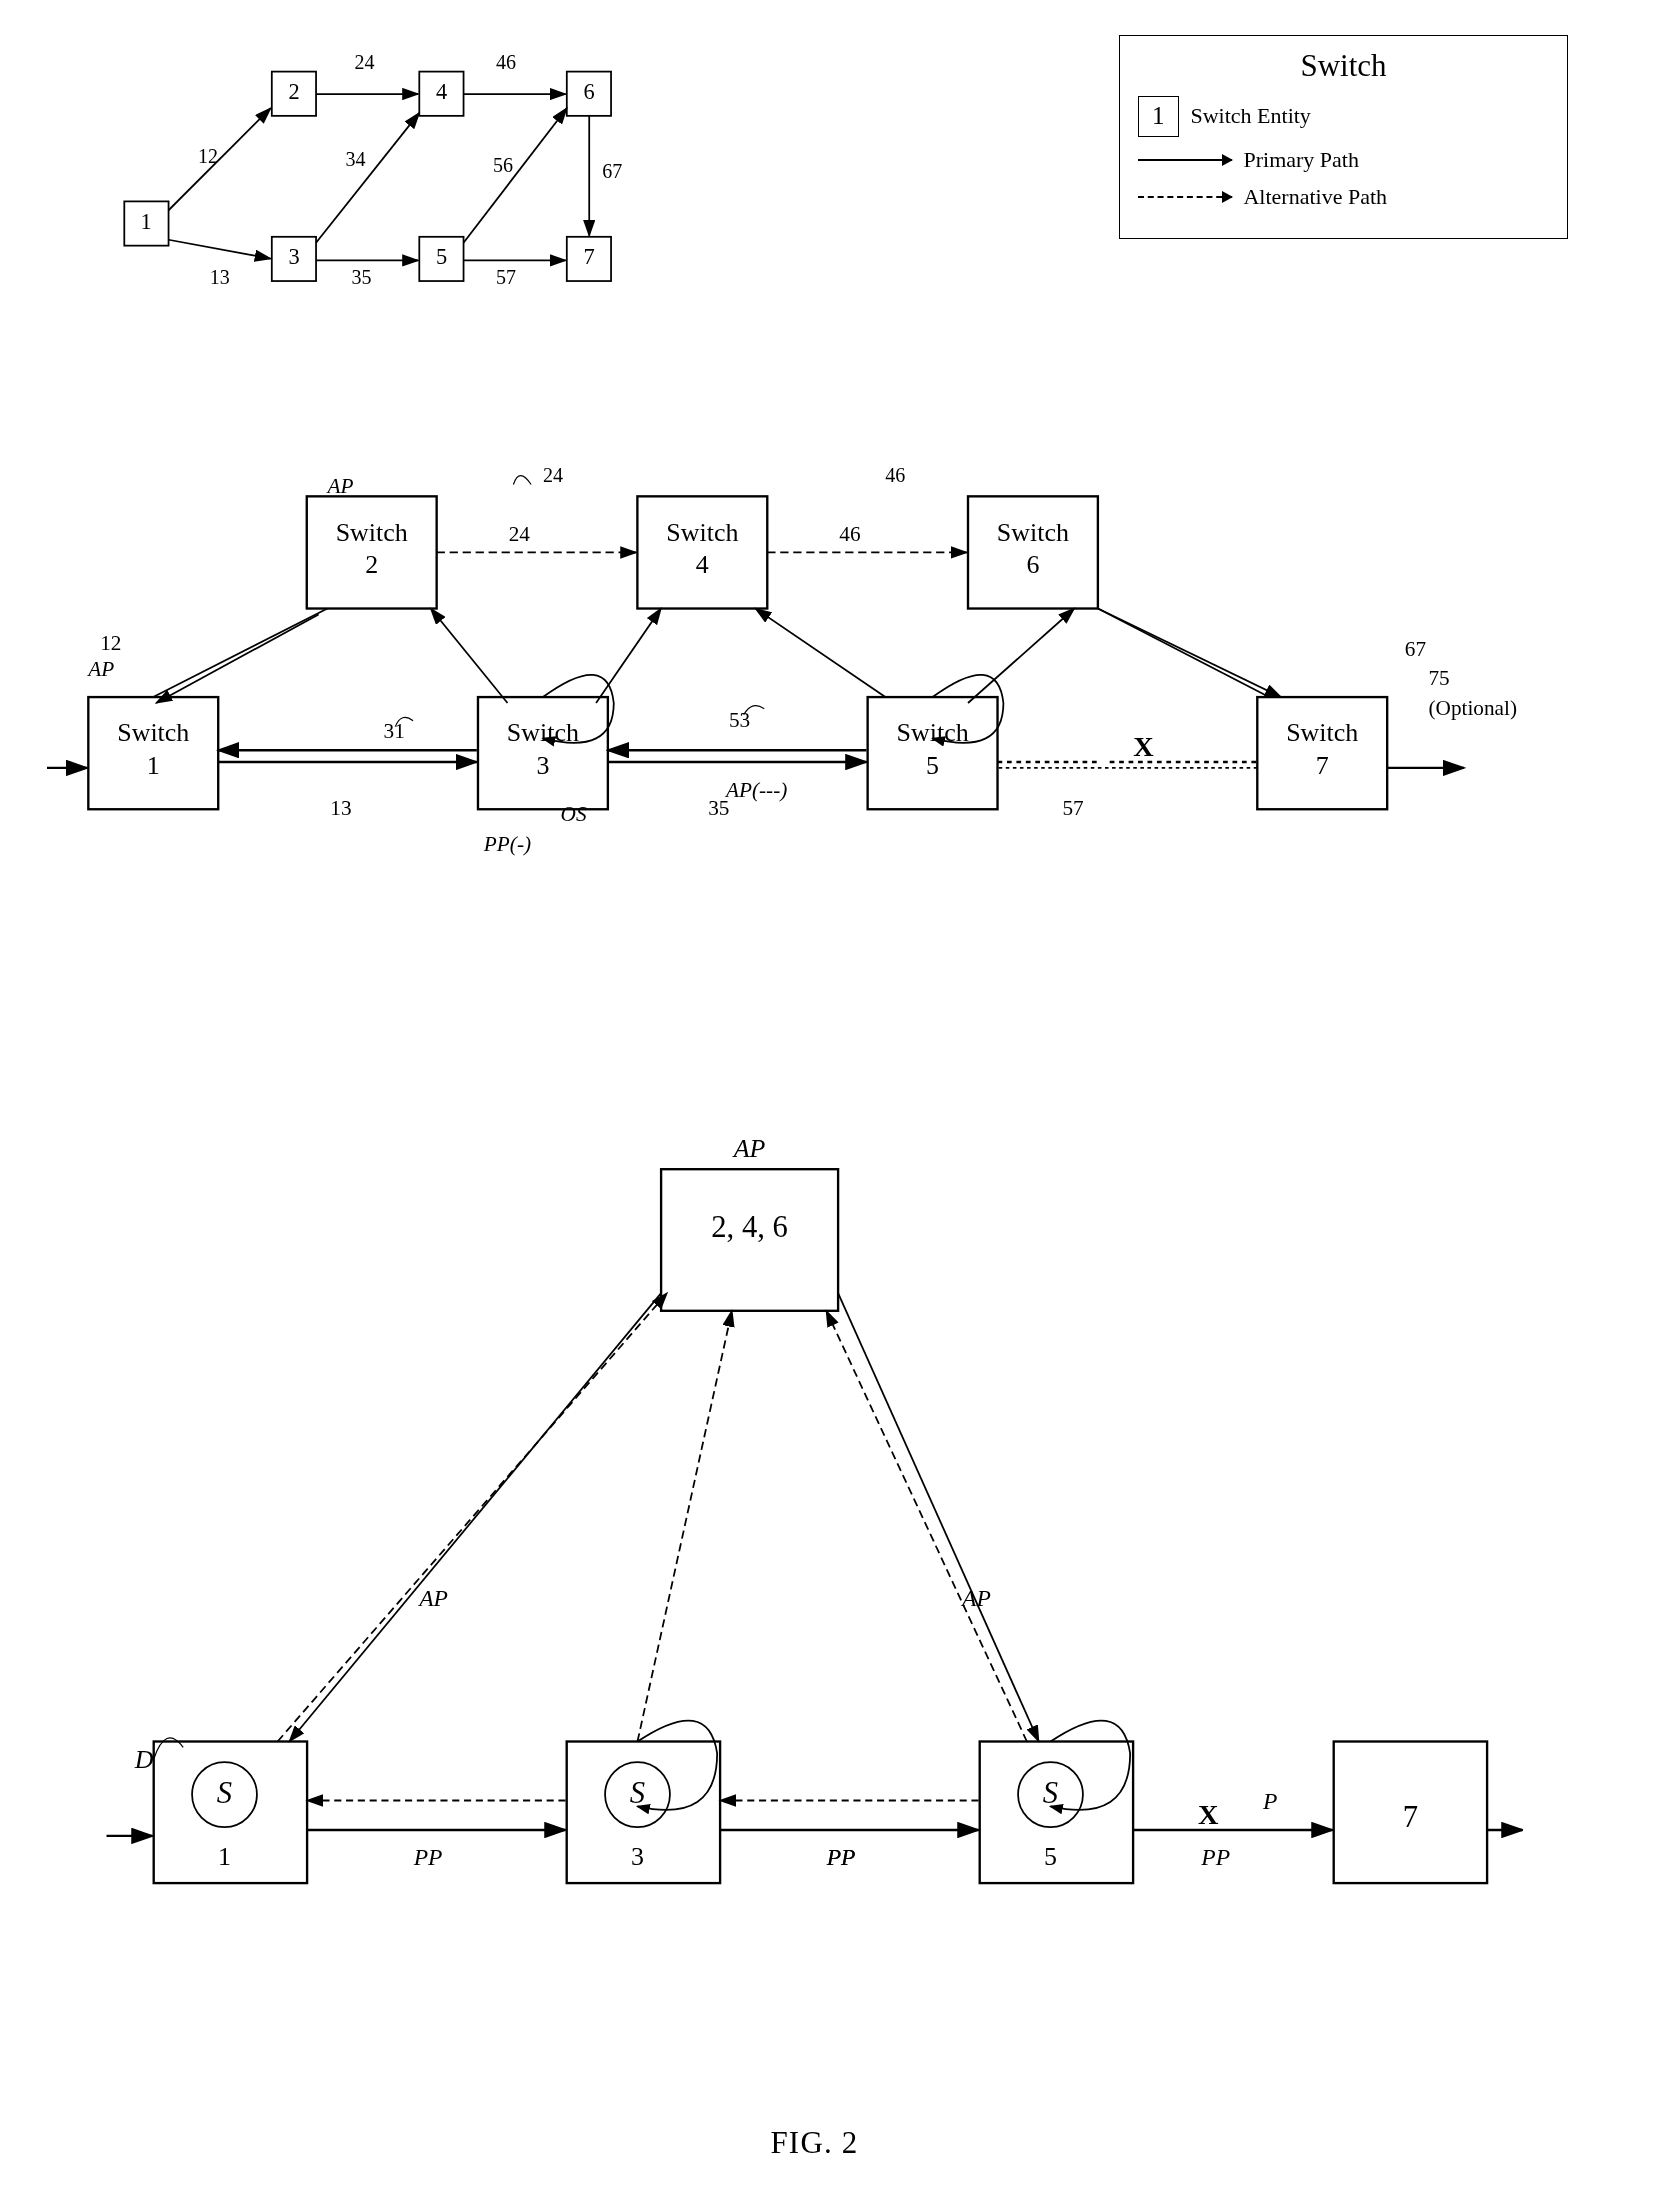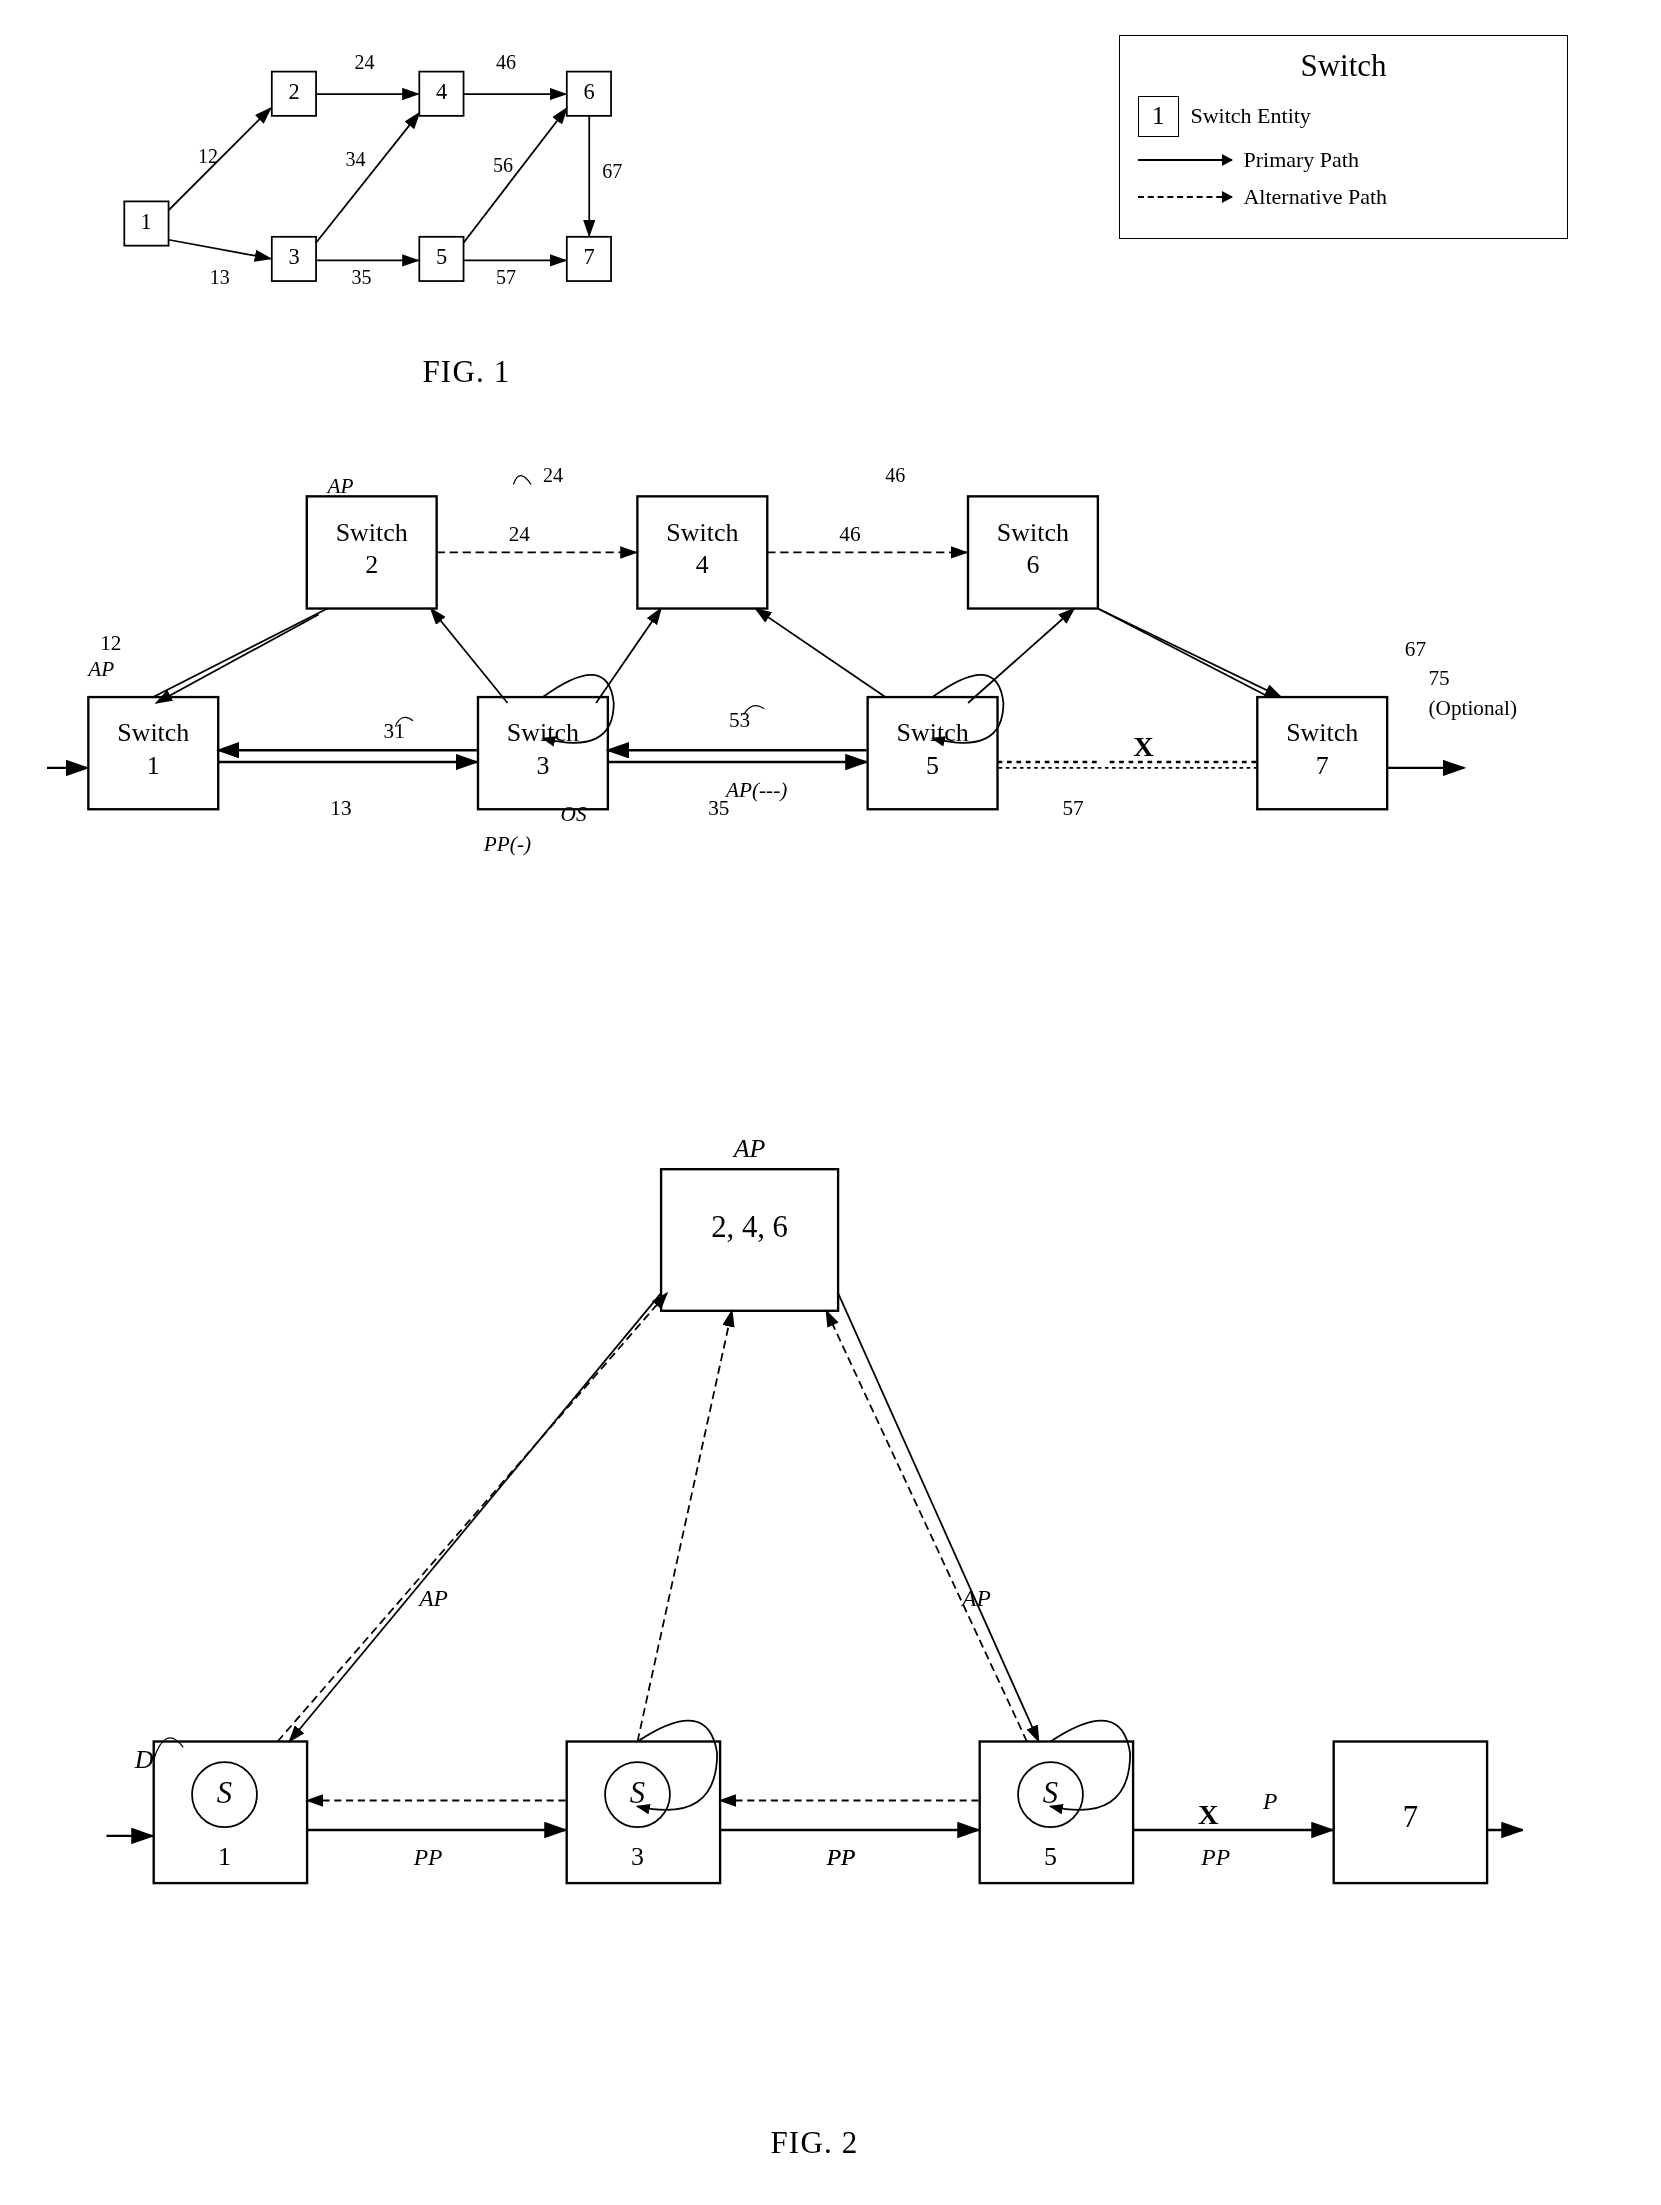--- a/index.html
+++ b/index.html
@@ -239,23 +239,20 @@
 
       <text x="880" y="250" font-size="34" font-family="Times New Roman">67</text>
 
       <defs>
         <marker id="arrow-f1" markerWidth="10" markerHeight="7" refX="9" refY="3.5" orient="auto">
           <polygon points="0 0, 10 3.5, 0 7" fill="#000"></polygon>
         </marker>
       </defs>
     </svg>
   </div>
-  <div class="fig1-label">
-    <div class="fig-label">FIG.  1</div>
-  </div>
 
   <div class="fig2-area">
     <svg class="fig2-svg" viewBox="0 0 2600 960" xmlns="http://www.w3.org/2000/svg">
       <defs>
         <marker id="arrowBlack" markerWidth="10" markerHeight="7" refX="9" refY="3.5" orient="auto">
           <polygon points="0 0, 10 3.5, 0 7" fill="#000"></polygon>
         </marker>
         <marker id="arrowBlackSm" markerWidth="8" markerHeight="6" refX="7" refY="3" orient="auto">
           <polygon points="0 0, 8 3, 0 6" fill="#000"></polygon>
         </marker>

